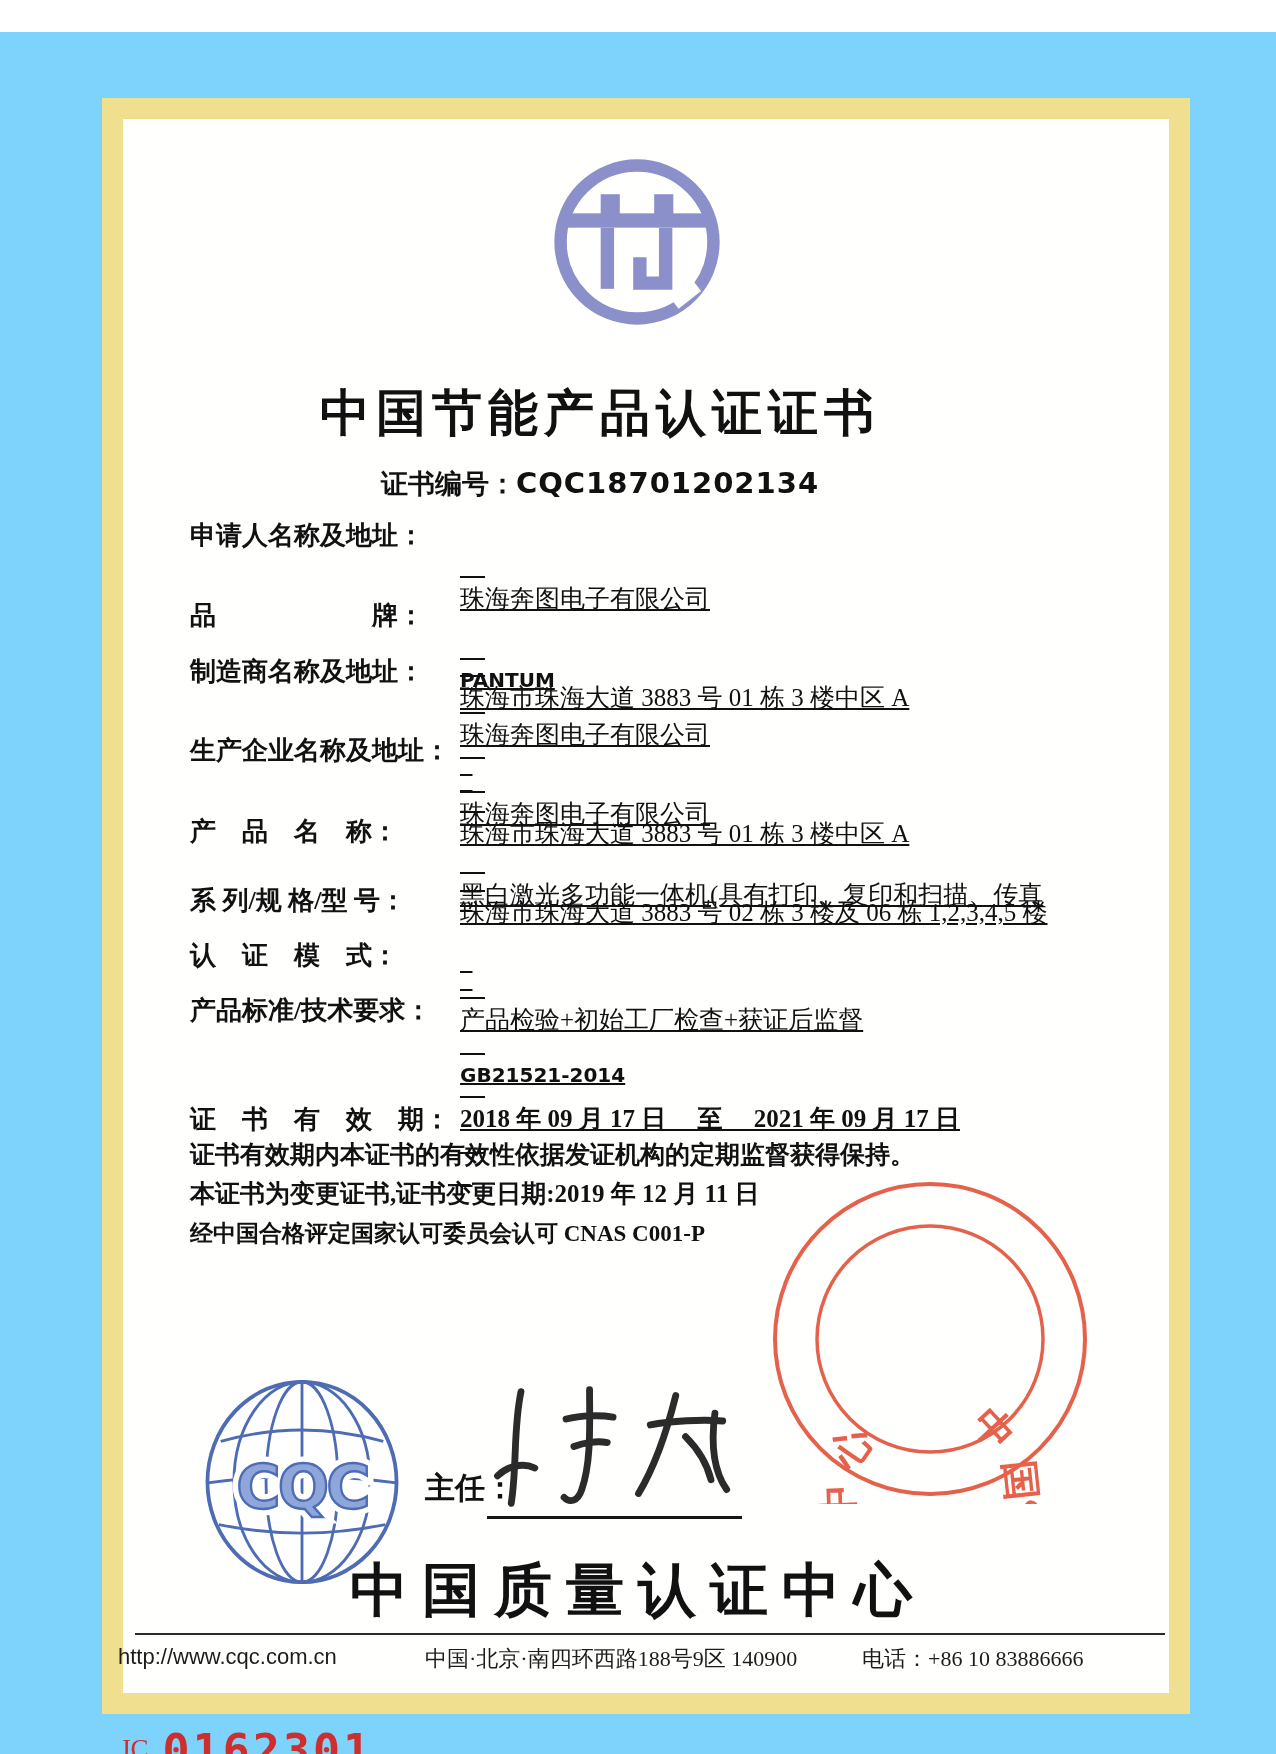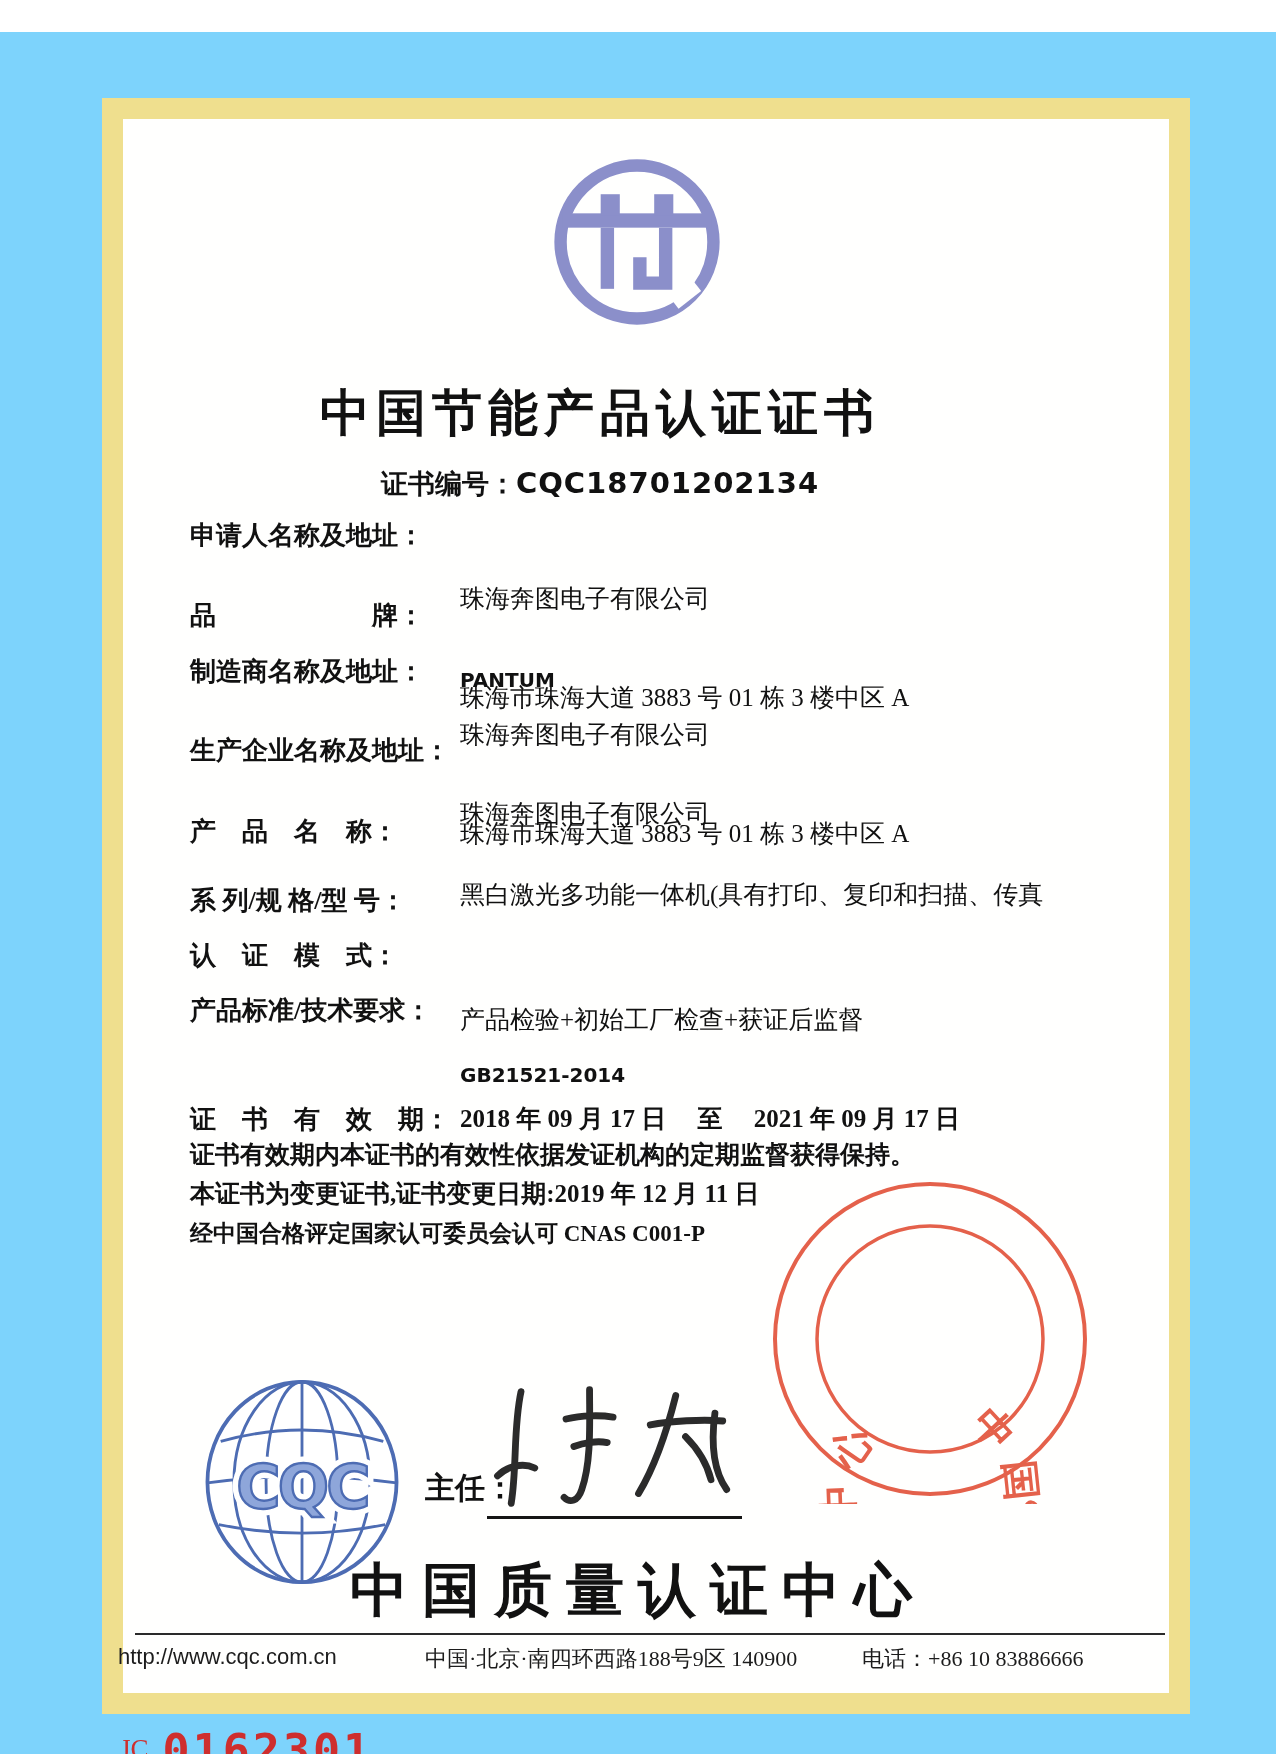--- a/index.html
+++ b/index.html
@@ -8,21 +8,21 @@
   .frame{position:absolute;left:102px;top:66px;width:1088px;height:1616px;
          border:21px solid #efdf8e;box-sizing:border-box;background:#fffffe;}
   .centered{position:absolute;left:0;width:1200px;text-align:center;}
   .cert-title{top:348px;font-size:50px;font-weight:900;letter-spacing:6px;
               font-family:"Liberation Sans","DejaVu Sans",sans-serif;}
   .certno{top:434px;font-size:27px;font-weight:bold;}
   .certno .num{font-size:29px;letter-spacing:1px;font-family:"DejaVu Sans",sans-serif;}
   .lbl{position:absolute;left:190px;font-size:26px;font-weight:bold;white-space:pre;
        font-family:"Liberation Serif","DejaVu Serif",serif;}
   .val{position:absolute;left:460px;font-size:25px;line-height:33px;white-space:pre;
-       font-family:"Liberation Serif","DejaVu Serif",serif;width:700px;}
+       font-family:"Liberation Serif","DejaVu Serif",serif;width:700px;text-decoration:underline;}
   .val .l2:empty{display:none;}
   .latin1 .l1{font-family:"DejaVu Sans",sans-serif;font-weight:bold;font-size:20px;}
   .para{position:absolute;left:190px;font-size:25px;font-weight:600;white-space:pre;
         font-family:"Liberation Serif","DejaVu Serif",serif;}
   .small{font-size:23px;font-weight:600;}
   .director{position:absolute;left:425px;top:1436px;font-size:30px;font-weight:bold;
             font-family:"Liberation Serif","DejaVu Serif",serif;}
   .sigline{position:absolute;left:487px;top:1484px;width:255px;height:3px;background:#151515;}
   .issuer{top:1520px;font-size:58px;font-weight:900;letter-spacing:14px;left:38px;}
   .divider{position:absolute;left:135px;top:1601px;width:1030px;height:2px;background:#2a2a2a;}
@@ -72,20 +72,21 @@
 
   <div class="lbl" style="top:622px">制造商名称及地址：</div>
   <div class="val" style="top:620px">
     <div class="l1">珠海奔图电子有限公司</div>
     <div class="l2">珠海市珠海大道 3883 号 01 栋 3 楼中区 A</div>
   </div>
 
   <div class="lbl" style="top:701px">生产企业名称及地址：</div>
   <div class="val" style="top:699px">
     <div class="l1">珠海奔图电子有限公司</div>
+    <div class="l2">珠海市珠海大道 3883 号 02 栋 3 楼及 06 栋 1,2,3,4,5 楼</div>
   </div>
 
   <div class="lbl" style="top:782px">产　品　名　称：</div>
   <div class="val" style="top:780px">
     <div class="l1">黑白激光多功能一体机(具有打印、复印和扫描、传真</div>
   </div>
 
   <div class="lbl" style="top:851px">系 列/规 格/型 号：</div>
 
   <div class="lbl" style="top:906px">认　证　模　式：</div>

